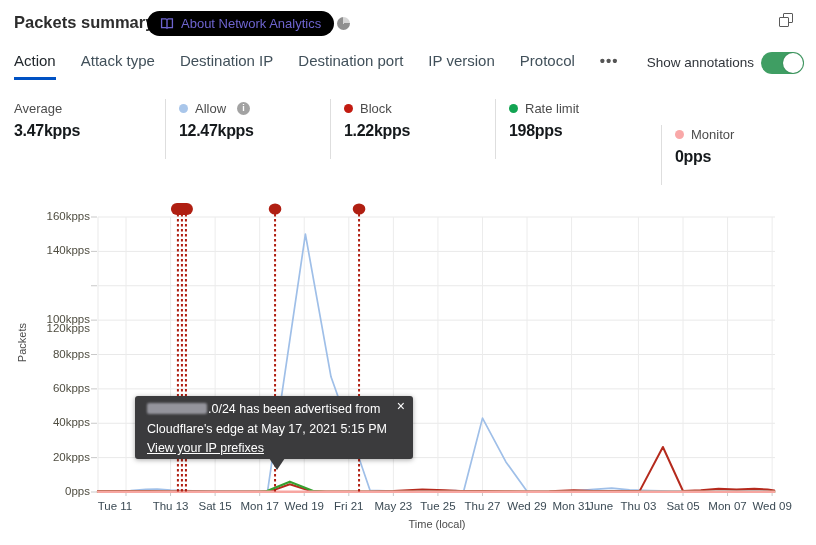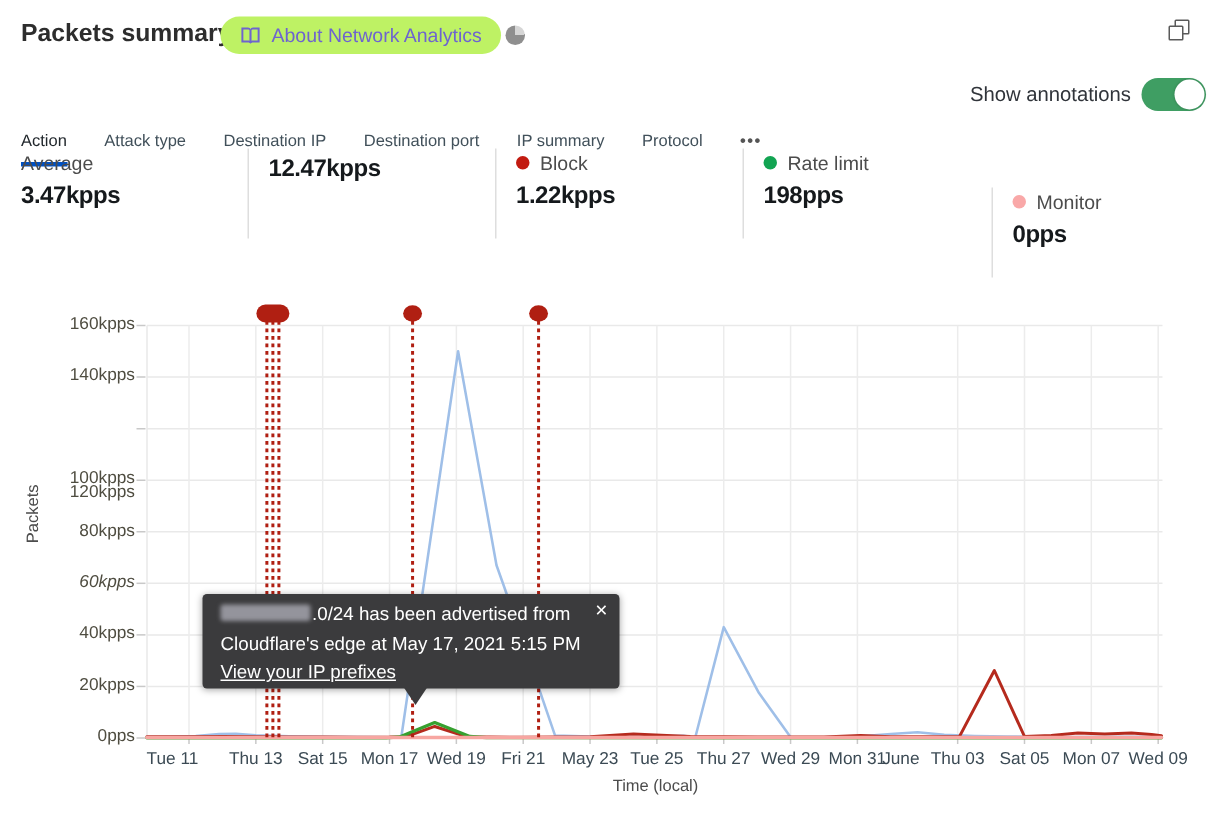--- a/index.html
+++ b/index.html
@@ -3,31 +3,31 @@
 <meta charset="utf-8">
 <style>
   * { box-sizing: border-box; margin: 0; padding: 0; }
   html,body { width:816px; height:545px; }
   body { font-family:"Liberation Sans", sans-serif; background:#fff; }
   .root { position:relative; width:816px; height:545px; overflow:hidden; background:#fff; }
 
   
   .title { position:absolute; left:14px; top:13px; font-size:16.5px; font-weight:700; color:#2d2d2d; }
   .badge { position:absolute; left:147px; top:11px; height:25px; display:inline-flex; align-items:center;
-           gap:7px; padding:0 13px; border-radius:13px; background:#bef264; color:#6e64cf; font-size:13px; cursor:pointer; }
+           gap:7px; padding:0 13px; border-radius:13px; background:#000000; color:#6e64cf; font-size:13px; cursor:pointer; }
   .badge svg { display:block; }
   .pie-icon { position:absolute; left:337px; top:17px; width:13px; height:13px; border-radius:50%;
               background: conic-gradient(#d6d6d6 0deg 85deg, #8f8f8f 85deg 360deg); }
   .restore { position:absolute; left:779px; top:13px; width:15px; height:15px; }
   .restore .bk { position:absolute; left:4px; top:0; width:10px; height:10px; border:1.5px solid #5a5a5a; border-radius:1px; }
   .restore .ft { position:absolute; left:0; top:4px; width:10px; height:10px; border:1.5px solid #5a5a5a; background:#fff; border-radius:1px; }
 
   
   .tabs { position:absolute; left:14px; top:52px; display:flex; gap:25px; align-items:flex-start; }
-  .tab { font-size:11px; color:#41505a; padding-bottom:11px; cursor:pointer; white-space:nowrap;margin-top:36px; }
+  .tab { font-size:15px; color:#41505a; padding-bottom:11px; cursor:pointer; white-space:nowrap; }
   .tab.active { color:#21272c; box-shadow: inset 0 -3px 0 #0051c3; }
   .tab.more { color:#555; font-weight:700; letter-spacing:1px; padding-bottom:8px; }
   .show-ann { position:absolute; top:55px; right:62px; font-size:13.5px; color:#30343a; }
   .toggle { position:absolute; right:12px; top:52px; width:43px; height:22px; border-radius:11px; background:#3f9e63; cursor:pointer; }
   .toggle .knob { position:absolute; right:1px; top:1px; width:20px; height:20px; border-radius:50%; background:#fff; box-shadow:0 0 2px rgba(0,0,0,.25); }
 
   
   .stats { position:absolute; left:0; top:99px; display:flex; }
   .stat { padding-left:13px; height:60px; }
   .stat:first-child { padding-left:14px; }
@@ -76,37 +76,42 @@
   <div class="restore">
       <div class="bk"></div>
       <div class="ft"></div>
     </div>
 
   <div class="tabs" id="tabs-list">
       <div class="tab active">Action</div>
       <div class="tab">Attack type</div>
       <div class="tab">Destination IP</div>
       <div class="tab">Destination port</div>
-      <div class="tab">IP summary</div>
+      <div class="tab">IP version</div>
       <div class="tab">Protocol</div>
       <div class="tab more">•••</div>
     </div>
   <div class="show-ann">Show annotations</div>
   <div class="toggle">
       <div class="knob"></div>
     </div>
 
   <div class="stats" id="stats-row">
       <div class="stat" style="width: 165px;">
         <div class="stat-label-row">
           <span>Average</span>
         </div>
         <div class="stat-value">3.47kpps</div>
       </div>
       <div class="stat" style="width: 165px;">
+        <div class="stat-label-row">
+          <span class="dot" style="background: rgb(169, 198, 234);"></span>
+          <span>Allow</span>
+          <span class="info-icon">i</span>
+        </div>
         <div class="stat-value">12.47kpps</div>
       </div>
       <div class="stat" style="width: 165px;">
         <div class="stat-label-row">
           <span class="dot" style="background: rgb(194, 27, 17);"></span>
           <span>Block</span>
         </div>
         <div class="stat-value">1.22kpps</div>
       </div>
       <div class="stat" style="width: 166px;">
@@ -189,21 +194,21 @@
         <line x1="359.0488" x2="359.0488" y1="19" y2="297" stroke="#b01f12" stroke-width="2" stroke-dasharray="2.5 2.5"></line>
         <ellipse cx="359.0488" cy="14" rx="6.3" ry="5.5" fill="#b01f12"></ellipse>
       </svg>
     <div class="axis-y-title">Packets</div>
     <div class="axis-x-title">Time (local)</div>
   <span class="ytick" style="top: 15px;">160kpps</span>
       <span class="ytick" style="top: 49.375px;">140kpps</span>
       <span class="ytick" style="top: 79px; margin-top: 48px;">120kpps</span>
       <span class="ytick" style="top: 118.125px;">100kpps</span>
       <span class="ytick" style="top: 152.5px;">80kpps</span>
-      <span class="ytick" style="top: 186.875px; font-style: italic;">60kpps</span>
+      <span class="ytick" style="top: 186.875px;">60kpps</span>
       <span class="ytick" style="top: 221.25px;">40kpps</span>
       <span class="ytick" style="top: 255.625px;">20kpps</span>
       <span class="ytick" style="top: 290px;">0pps</span>
       <span class="xtick" style="left: 82px;">Tue 11</span>
       <span class="xtick" style="left: 137.56px;">Thu 13</span>
       <span class="xtick" style="left: 182.12px;">Sat 15</span>
       <span class="xtick" style="left: 226.68px;">Mon 17</span>
       <span class="xtick" style="left: 271.24px;">Wed 19</span>
       <span class="xtick" style="left: 315.8px;">Fri 21</span>
       <span class="xtick" style="left: 360.36px;">May 23</span>

